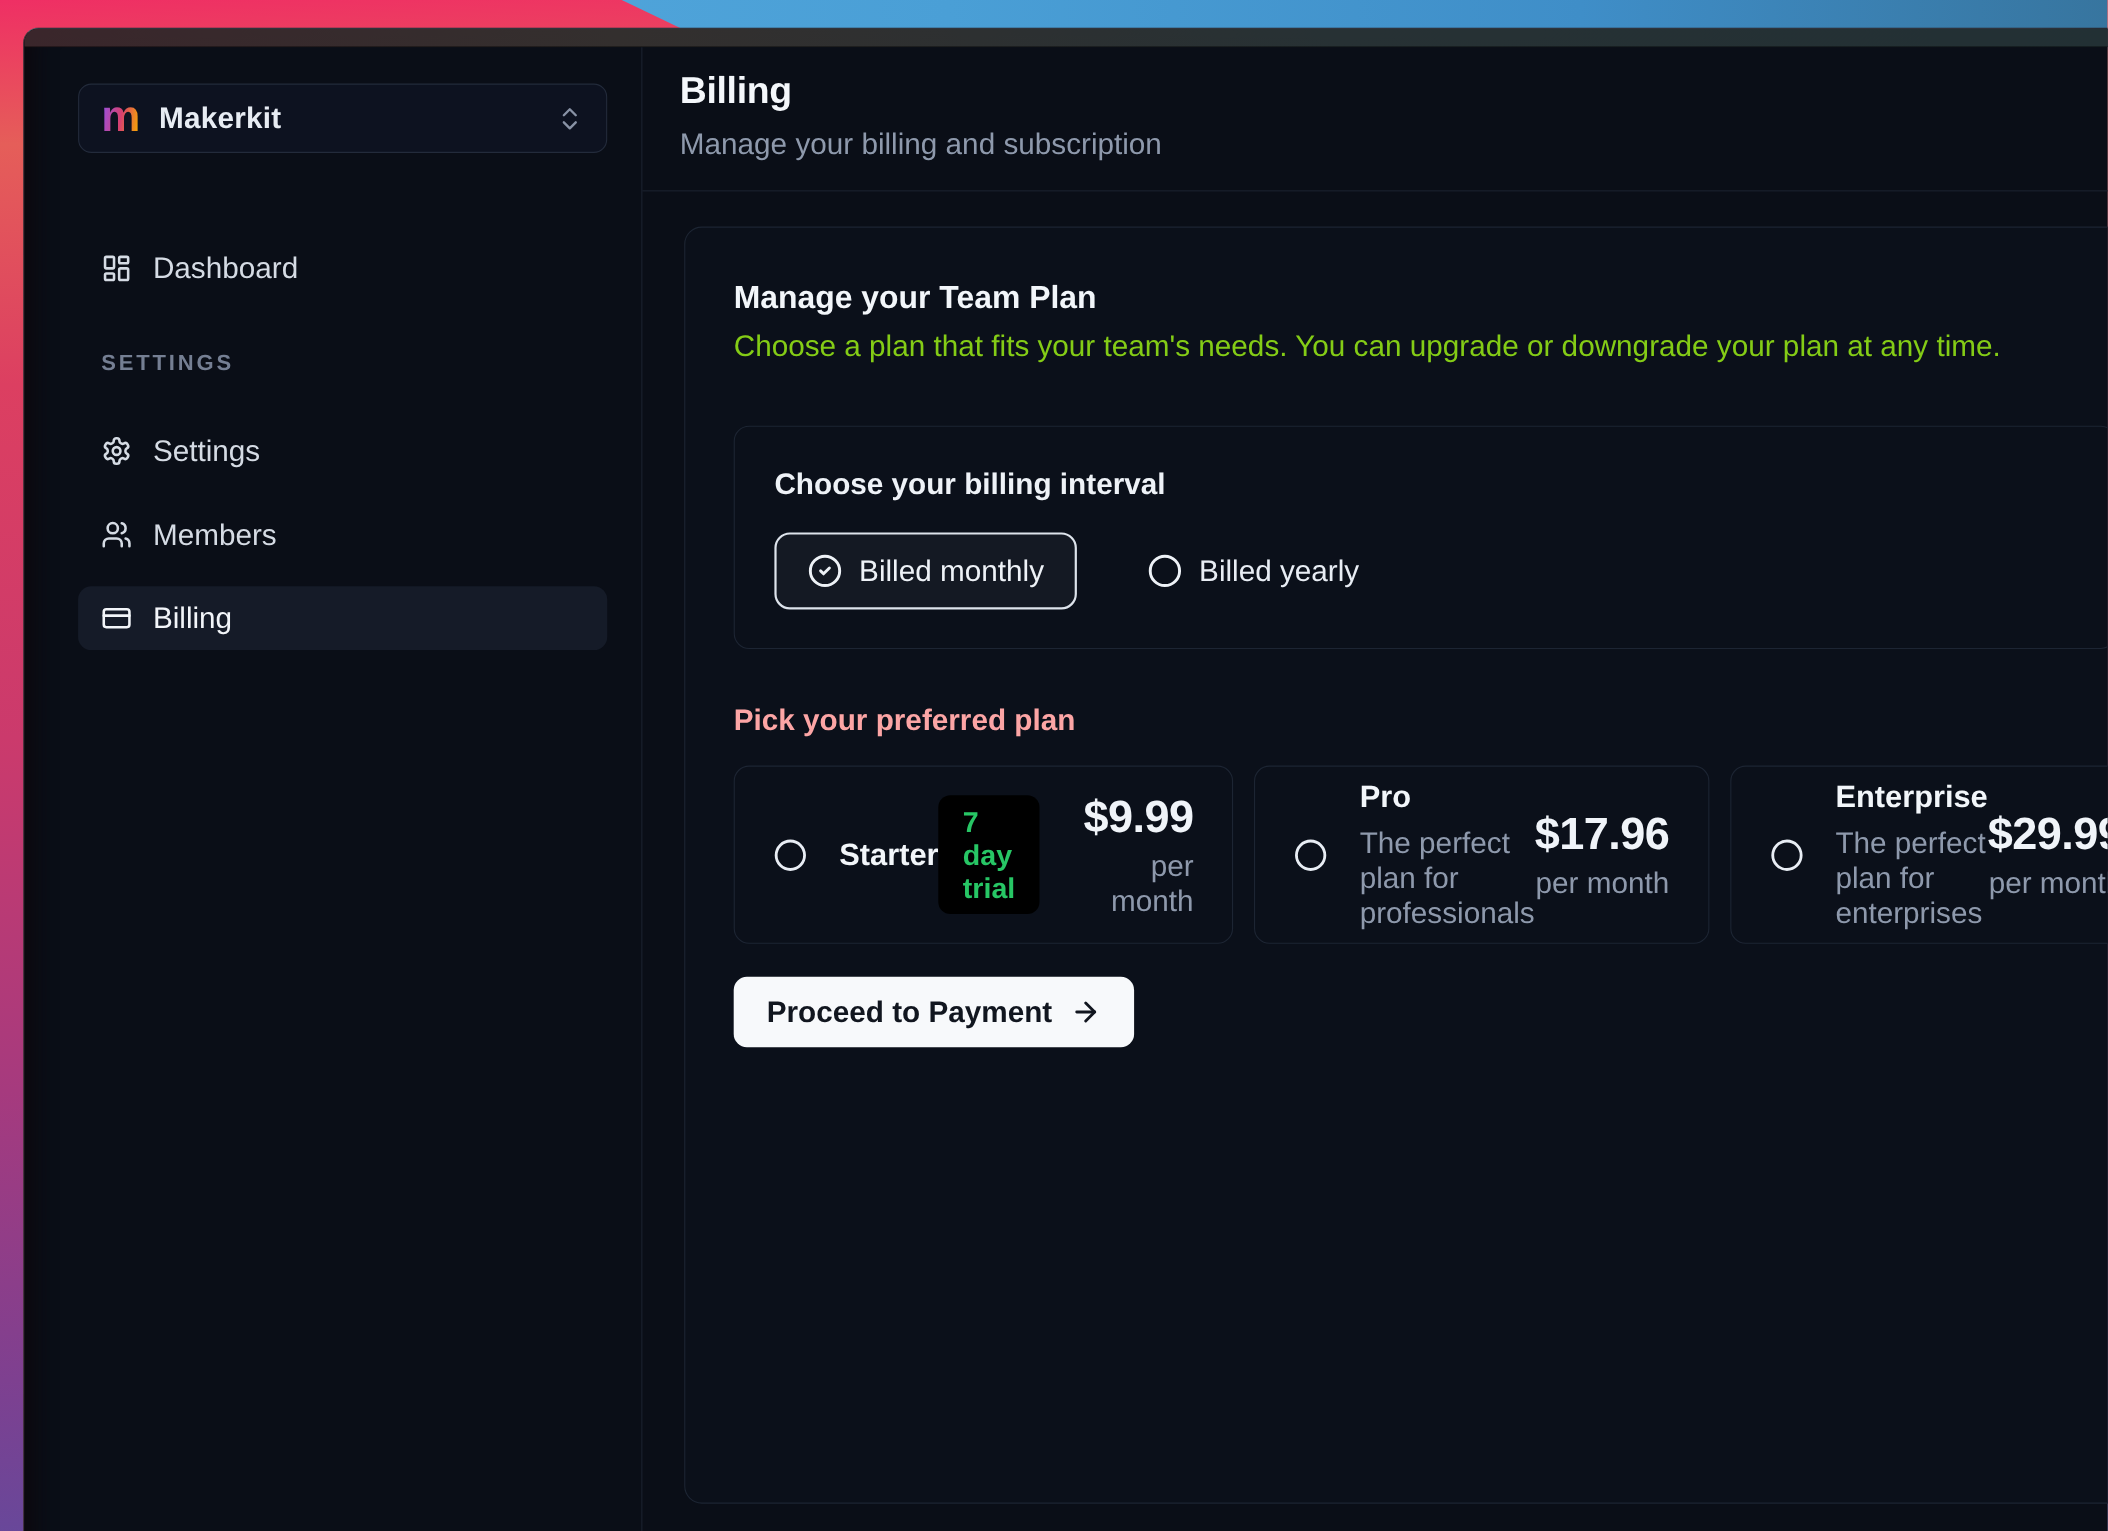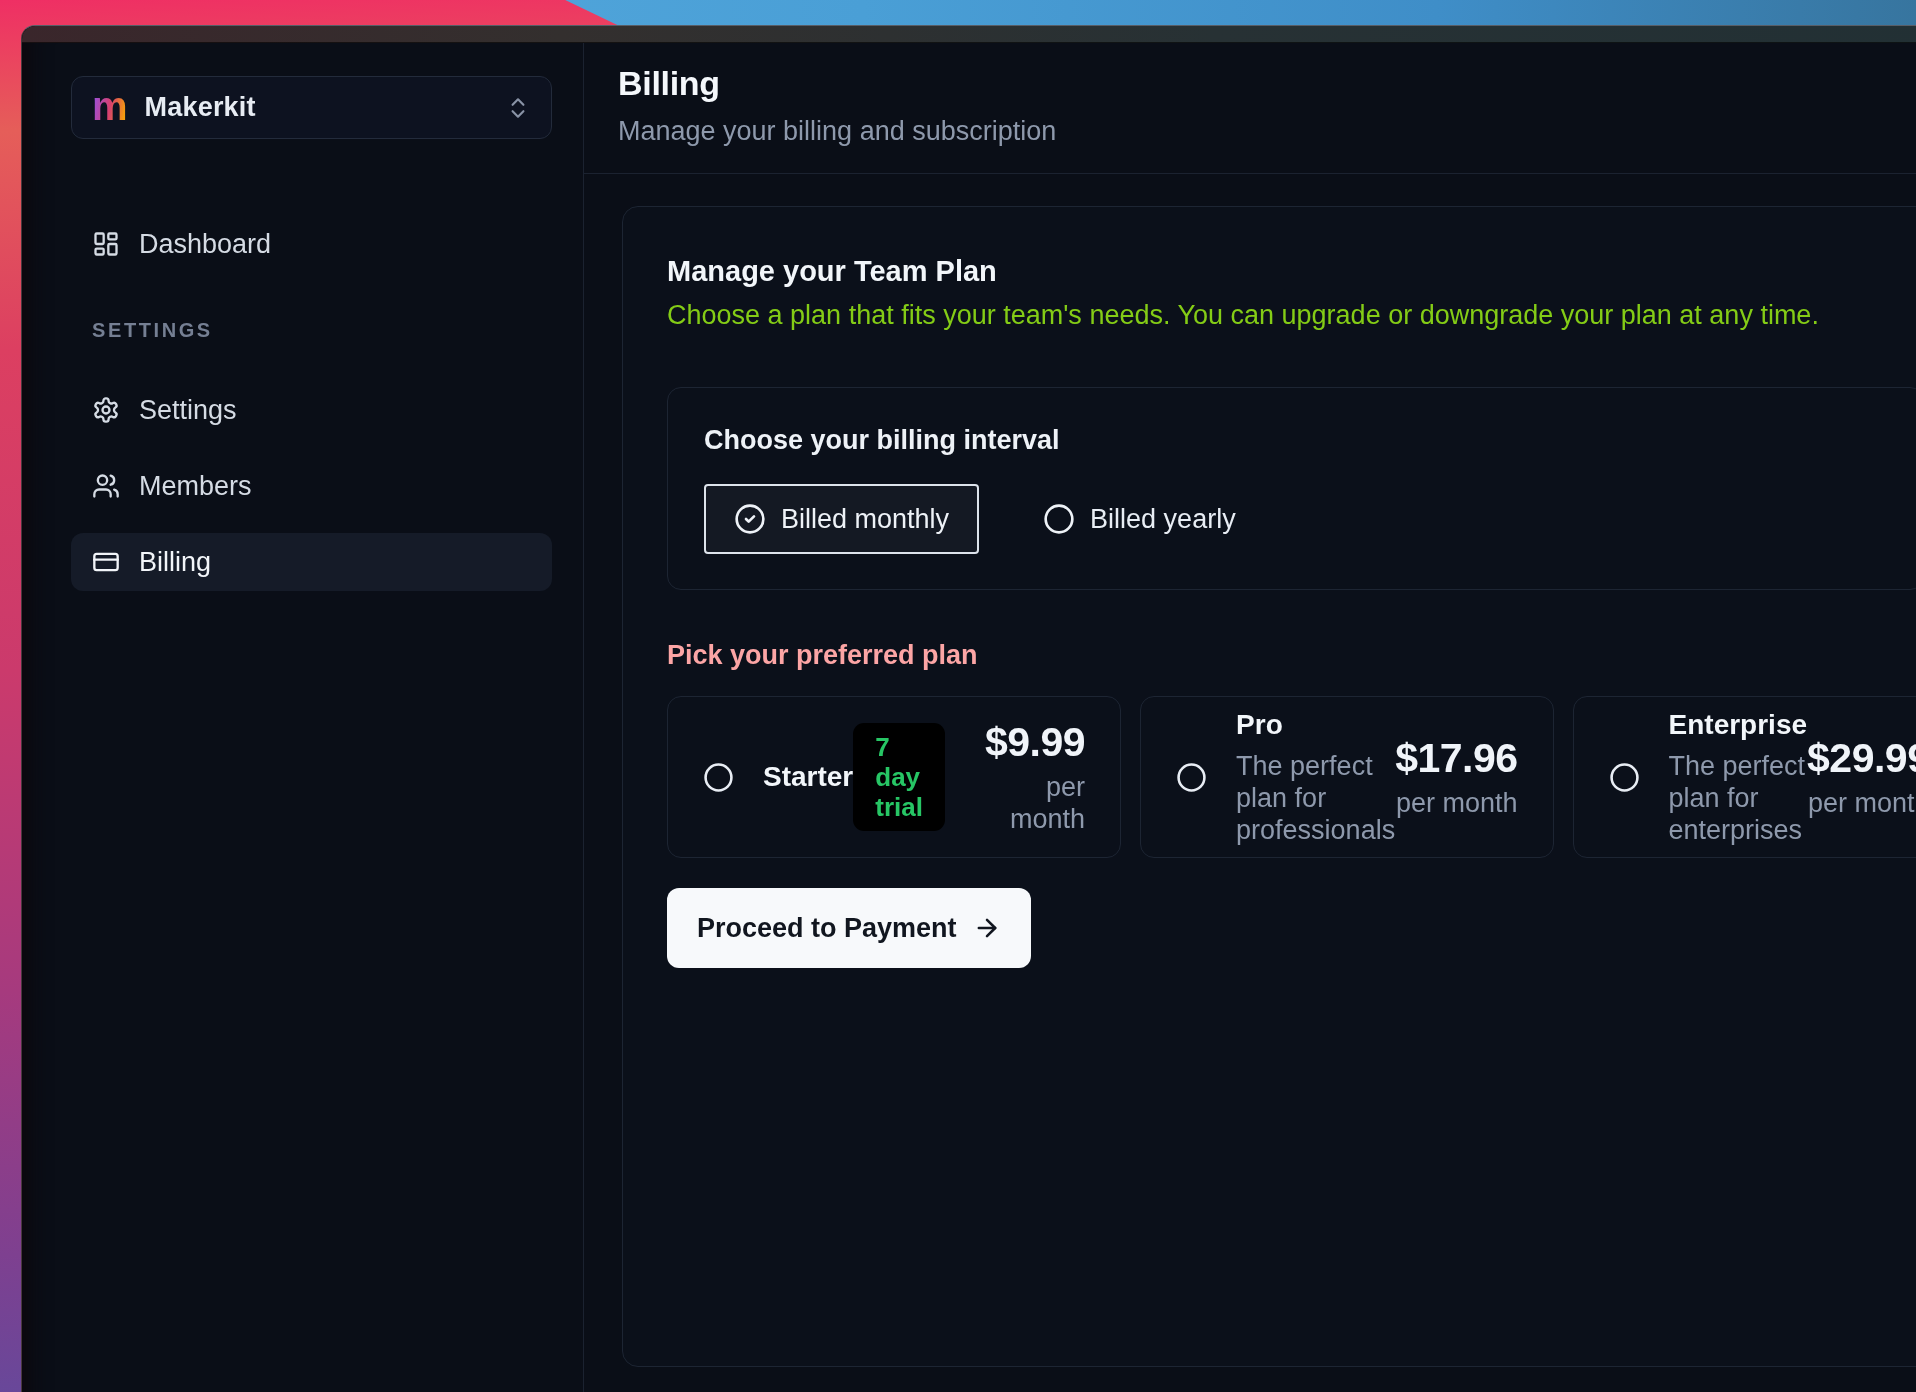--- a/index.html
+++ b/index.html
@@ -83,21 +83,21 @@
   .card-title { font-size:29px; font-weight:700; color:#f2f6fa; line-height:34px; }
   .card-subtitle { margin-top:11px; font-size:27px; color:#84cc16; line-height:32px; }
 
   .interval-box {
     margin-top:56px; width:1257px; height:203px;
     border:1px solid #1d2533; border-radius:14px; padding:39px 36px;
   }
   .interval-title { font-size:27px; font-weight:700; color:#eef2f7; line-height:27px; }
   .interval-options { margin-top:30px; display:flex; align-items:center; gap:64px; }
   .interval-btn {
-    height:70px; border:2px solid #dde3eb; border-radius:4px; background:#141923;
+    height:70px; border:2px solid #dde3eb; border-radius:14px; background:#141923;
     display:flex; align-items:center; gap:15px; padding:0 28px;
     font-size:27px; color:#eef2f7; cursor:pointer;
   }
   .interval-plain { display:flex; align-items:center; gap:15px; font-size:27px; color:#e8edf4; cursor:pointer; }
   .ivicon { display:flex; color:#eef2f7; }
 
   .pick-title { margin-top:50px; font-size:27px; font-weight:700; color:#fca5a5; line-height:31px; }
   .plans { margin-top:25px; display:flex; flex-direction:row; gap:19px; }
   .plan-row {
     width:1155px; height:162px; border:1px solid #1d2533; border-radius:14px;
@@ -110,21 +110,21 @@
   .plan-right { margin-left:auto; display:flex; align-items:center; gap:40px; }
   .trial-badge {
     font-size:26px; font-weight:700; color:#27c665; background:#000000;
     padding:9px 22px; border-radius:11px; line-height:30px;
   }
   .price-block { text-align:right; }
   .price { font-size:41px; font-weight:700; color:#f0f4f9; letter-spacing:-.5px; line-height:46px; }
   .period { margin-top:6px; font-size:27px; color:#8e99ac; line-height:32px; }
 
   .proceed-btn {
-    margin-top:30px; height:80px; border:none; border-radius:12px;
+    margin-top:30px; height:64px; border:none; border-radius:12px;
     background:#f7f9fb; color:#11161f;
     display:inline-flex; align-items:center; gap:16px; padding:0 30px;
     font-family:inherit; font-size:27px; font-weight:600; cursor:pointer;
   }
   .proceed-btn .aicon { display:flex; color:#11161f; }
   svg { display:block; }
 </style>
 </head>
 <body>
 

